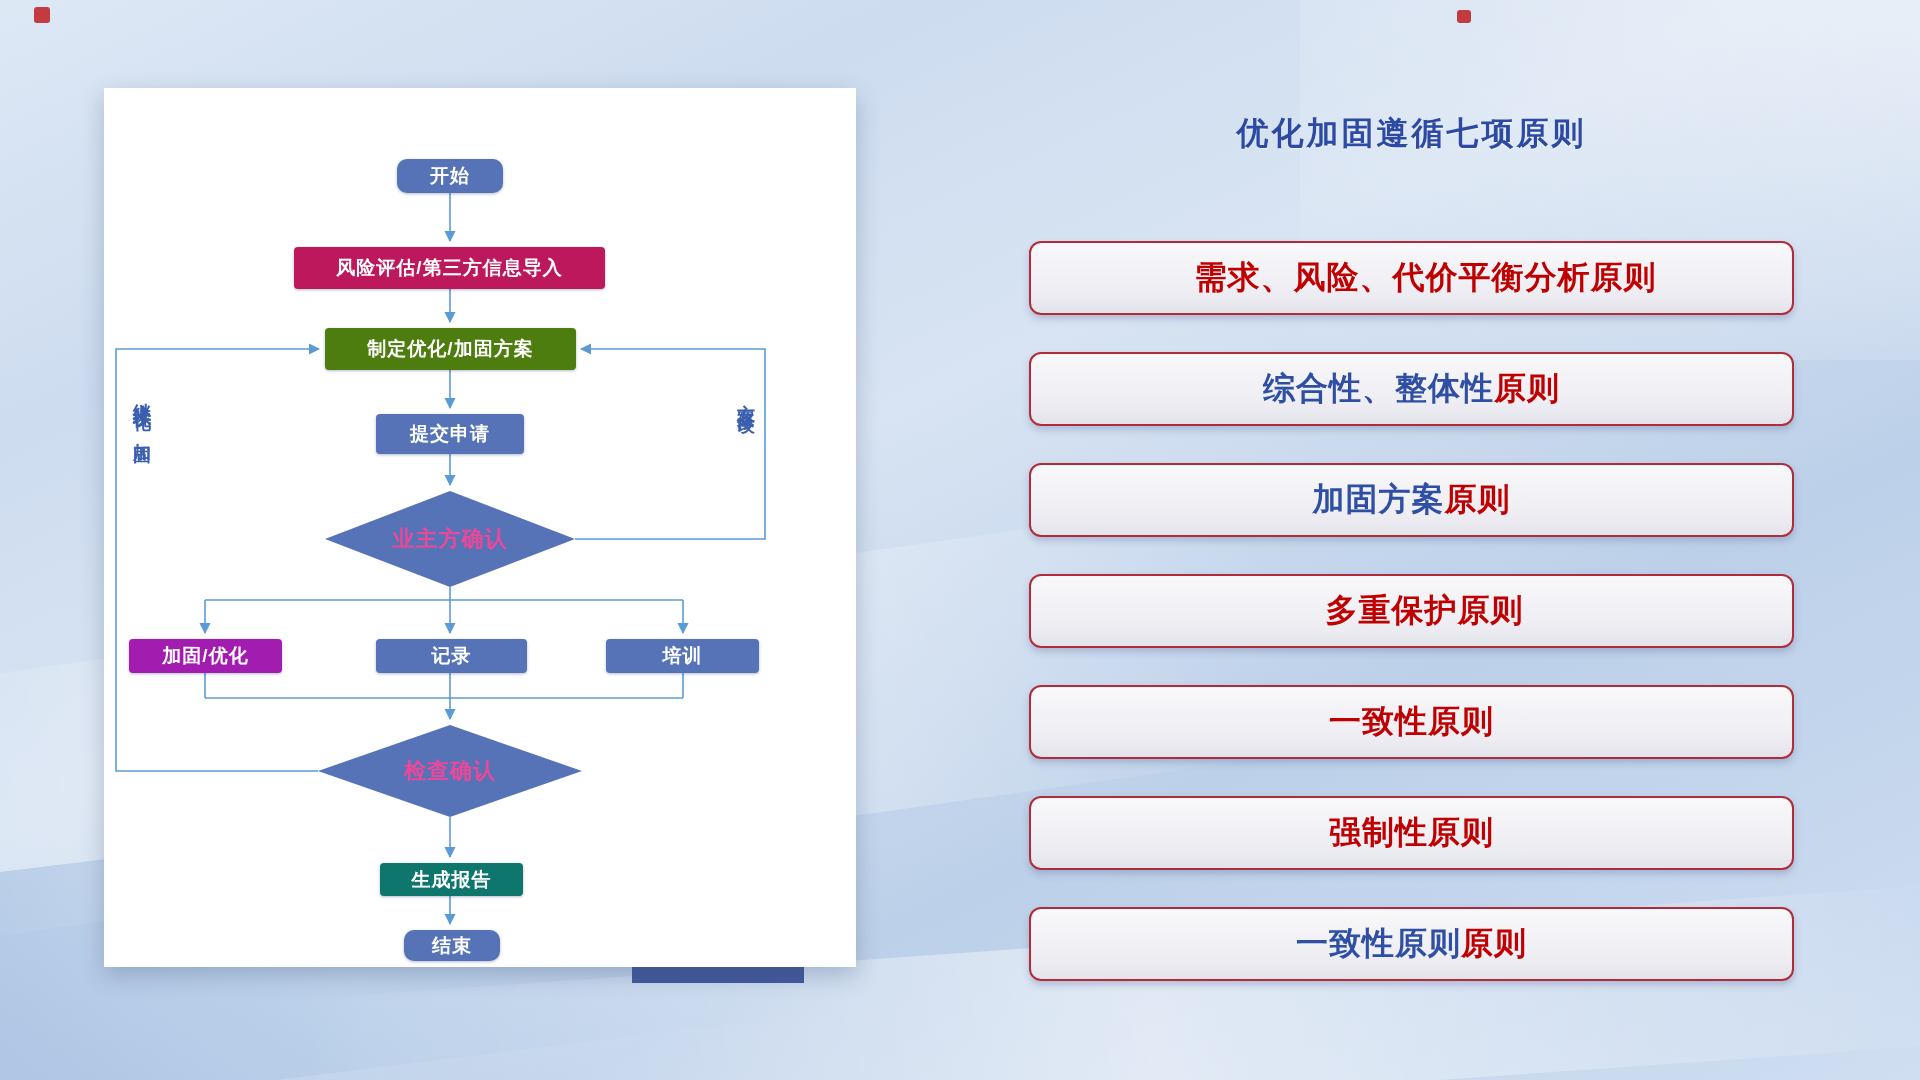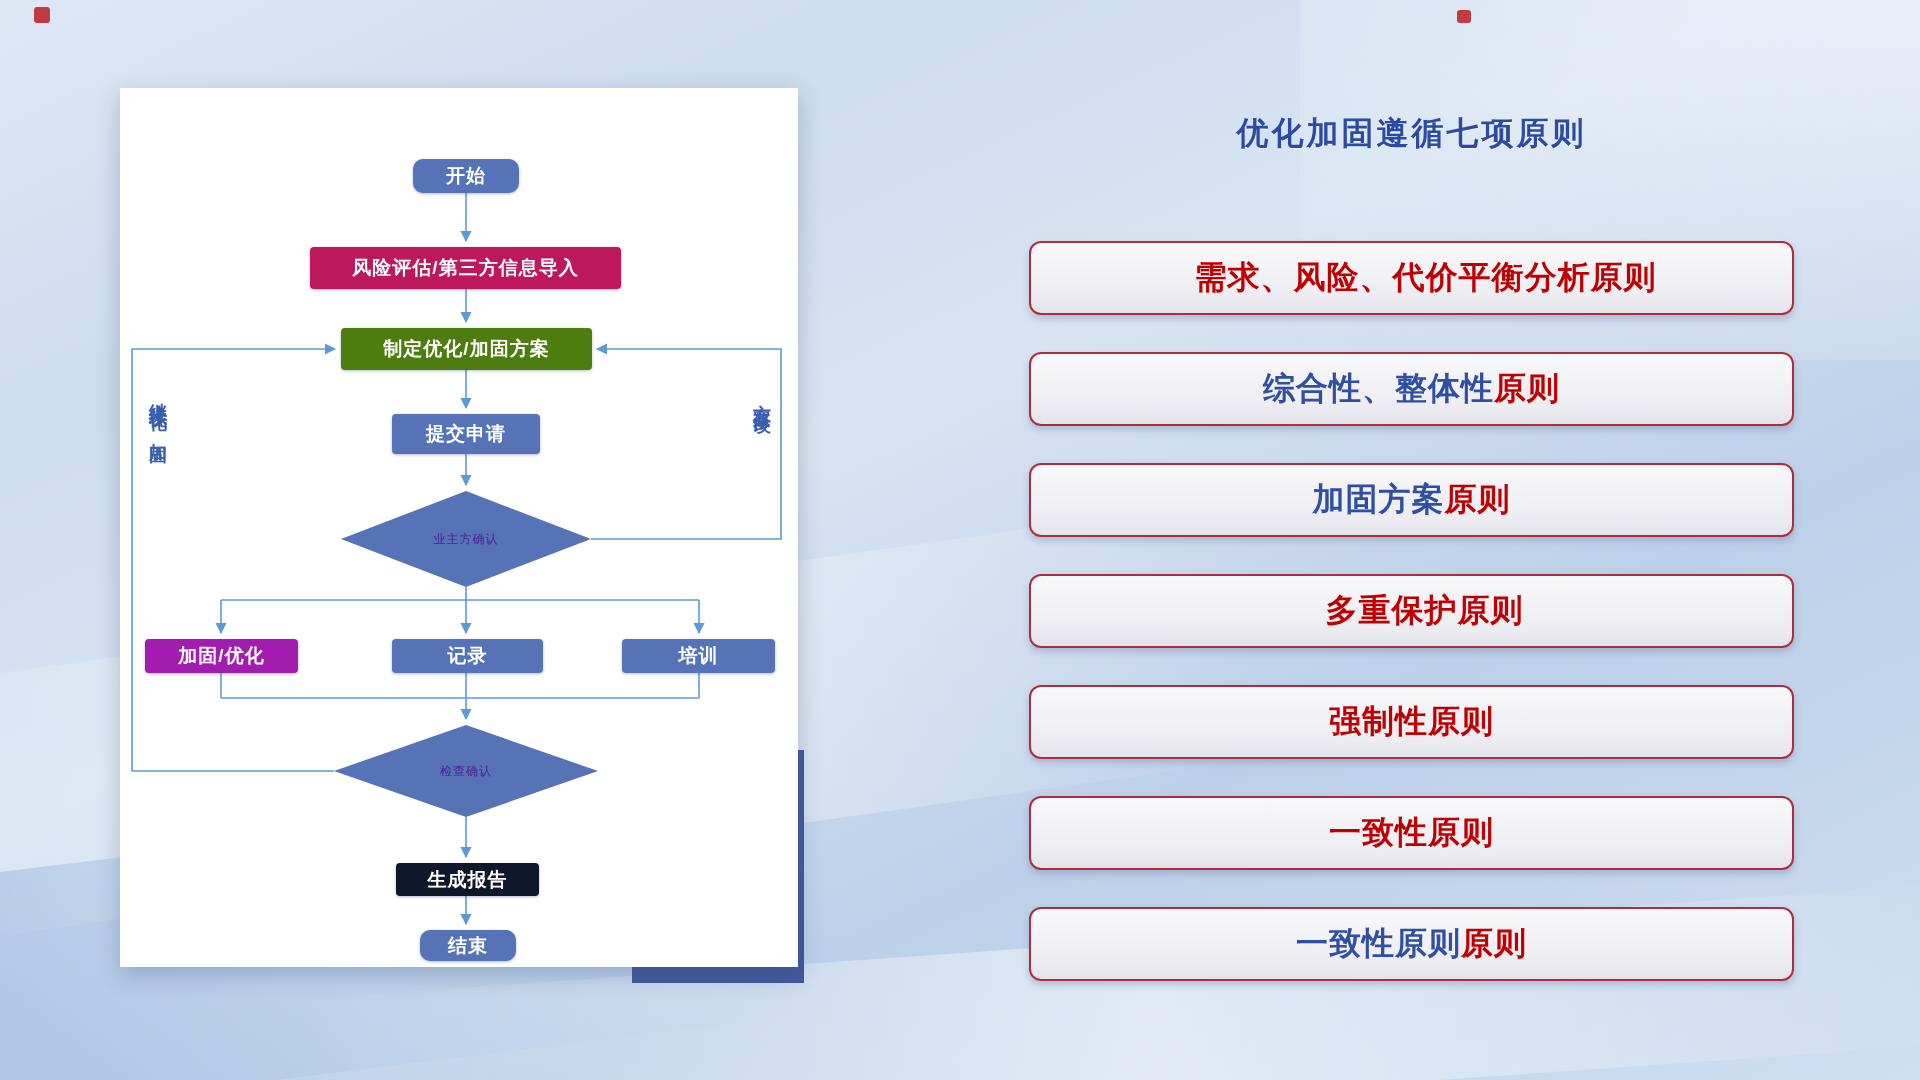--- a/index.html
+++ b/index.html
@@ -20,33 +20,33 @@
   .streak.s4 { left:300px; top:940px; width:1700px; height:160px; transform:rotate(-4deg);
     background:linear-gradient(90deg,rgba(255,255,255,0),rgba(255,255,255,0.5),rgba(255,255,255,0)); }
 
   .corner-mark { position:absolute; width:16px; height:16px; border-radius:3px; opacity:.9; }
   .corner-mark.left  { left:34px;  top:7px;  }
   .corner-mark.right { left:1457px; top:10px; width:14px; height:13px; }
 
   .panel-shadow { position:absolute; left:632px; top:750px; width:172px; height:233px; }
 
   .panel {
-    position:absolute; left:120px; top:88px; width:678px; height:879px;
+    position:absolute; left:104px; top:88px; width:752px; height:879px;
     background:#ffffff; box-shadow:0 8px 22px rgba(60,80,120,0.3);
   }
   .connectors { position:absolute; left:0; top:0; }
 
   .node {
     position:absolute; color:#fff; font-weight:bold; font-size:19px; letter-spacing:1px;
     display:flex; align-items:center; justify-content:center; border-radius:4px;
     box-shadow:0 1px 3px rgba(40,60,110,0.35);
   }
   .node.pill { border-radius:10px; }
   .diamond-label {
-    position:absolute; color:#4c1d95; font-weight:normal; font-size:12px; letter-spacing:1px;
+    position:absolute; color:#ec4899; font-weight:bold; font-size:22px; letter-spacing:1px;
     display:flex; align-items:center; justify-content:center;
   }
   .vlabel {
     position:absolute; writing-mode:vertical-rl; text-orientation:upright;
     font-weight:bold; font-size:18px; letter-spacing:4px;
   }
 
   .title {
     position:absolute; left:1029px; top:112px; width:765px; text-align:center;
     font-size:32px; font-weight:800; letter-spacing:3px;
@@ -113,21 +113,21 @@
     <div class="node" style="left:272px;top:326px;width:148px;height:40px;background:#5573b6">提交申请</div>
 
     <div class="diamond-label" style="left:246px;top:437px;width:200px;height:28px">业主方确认</div>
 
     <div class="node" style="left:25px;top:551px;width:153px;height:34px;background:#a21caf">加固/优化</div>
     <div class="node" style="left:272px;top:551px;width:151px;height:34px;background:#5573b6">记录</div>
     <div class="node" style="left:502px;top:551px;width:153px;height:34px;background:#5573b6">培训</div>
 
     <div class="diamond-label" style="left:246px;top:669px;width:200px;height:28px">检查确认</div>
 
-    <div class="node" style="left:276px;top:775px;width:143px;height:33px;background:#0f172a">生成报告</div>
+    <div class="node" style="left:276px;top:775px;width:143px;height:33px;background:#0f766e">生成报告</div>
     <div class="node pill" style="left:300px;top:842px;width:96px;height:31px;background:#5573b6">结束</div>
 
     <div class="vlabel" style="left:26px;top:300px;height:180px;color:#3a5fae">继续优化/加固</div>
     <div class="vlabel" style="left:630px;top:302px;height:120px;color:#3a5fae">方案修改</div>
   </div>
 
   <div class="title" style="color: rgb(44, 74, 163);">优化加固遵循七项原则</div>
 
   <div class="cards">
       <div class="card" style="border: 2px solid rgb(176, 44, 58); padding-left: 28px;">
@@ -138,24 +138,24 @@
         <span style="color: rgb(192, 0, 0);">原则</span>
       </div>
       <div class="card" style="border: 2px solid rgb(176, 44, 58);">
         <span style="color: rgb(46, 79, 163);">加固方案</span>
         <span style="color: rgb(192, 0, 0);">原则</span>
       </div>
       <div class="card" style="border: 2px solid rgb(176, 44, 58); padding-left: 26px;">
         <span style="color: rgb(192, 0, 0);">多重保护原则</span>
       </div>
       <div class="card" style="border: 2px solid rgb(176, 44, 58);">
-        <span style="color: rgb(192, 0, 0);">强制性原则</span>
+        <span style="color: rgb(192, 0, 0);">一致性原则</span>
       </div>
       <div class="card" style="border: 2px solid rgb(176, 44, 58);">
-        <span style="color: rgb(192, 0, 0);">一致性原则</span>
+        <span style="color: rgb(192, 0, 0);">强制性原则</span>
       </div>
       <div class="card" style="border: 2px solid rgb(176, 44, 58);">
         <span style="color: rgb(46, 79, 163);">一致性原则</span>
         <span style="color: rgb(192, 0, 0);">原则</span>
       </div>
     </div>
 
 </div>
 
 </body></html>

